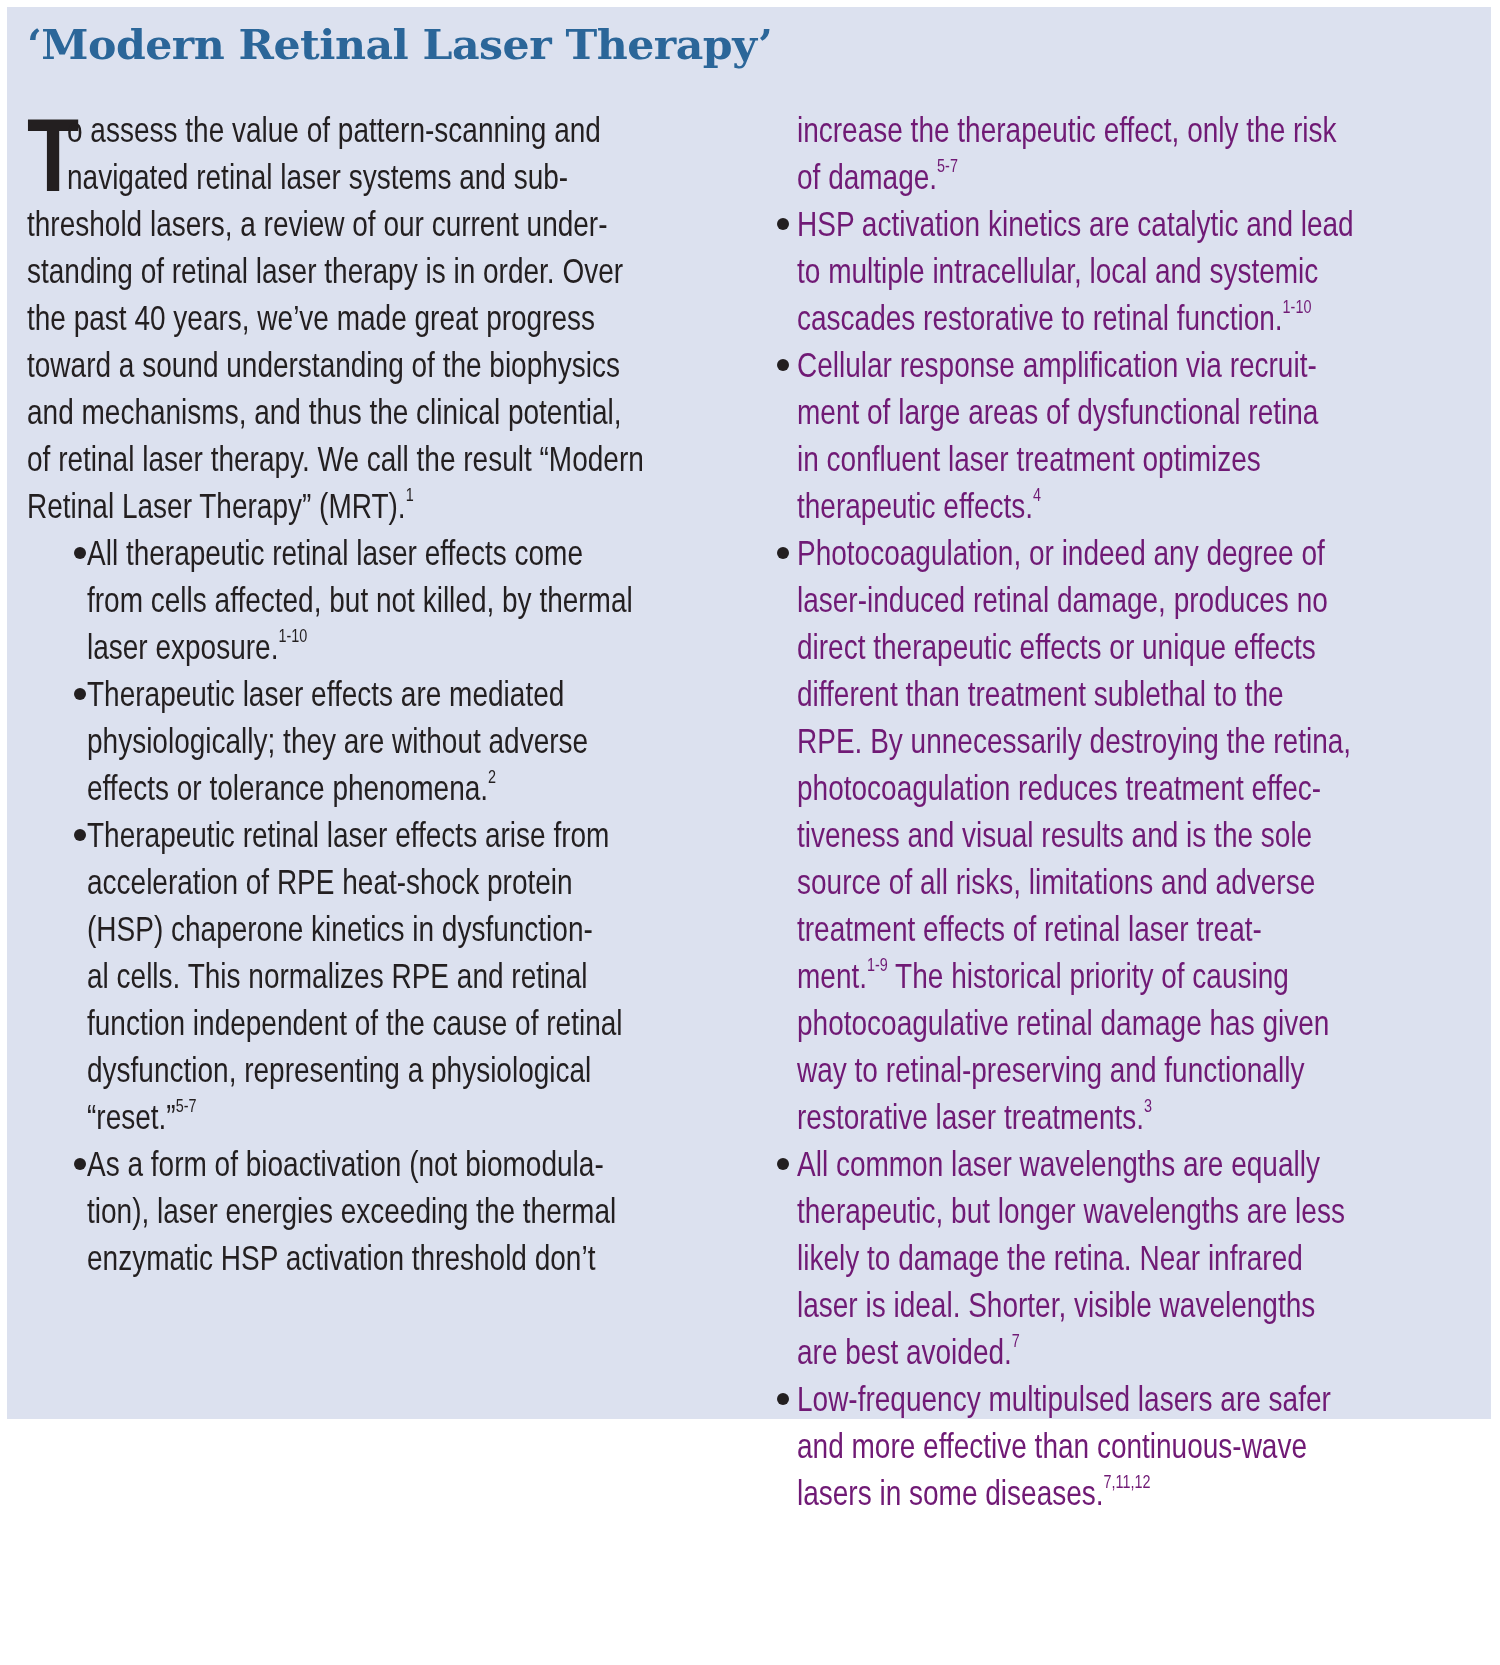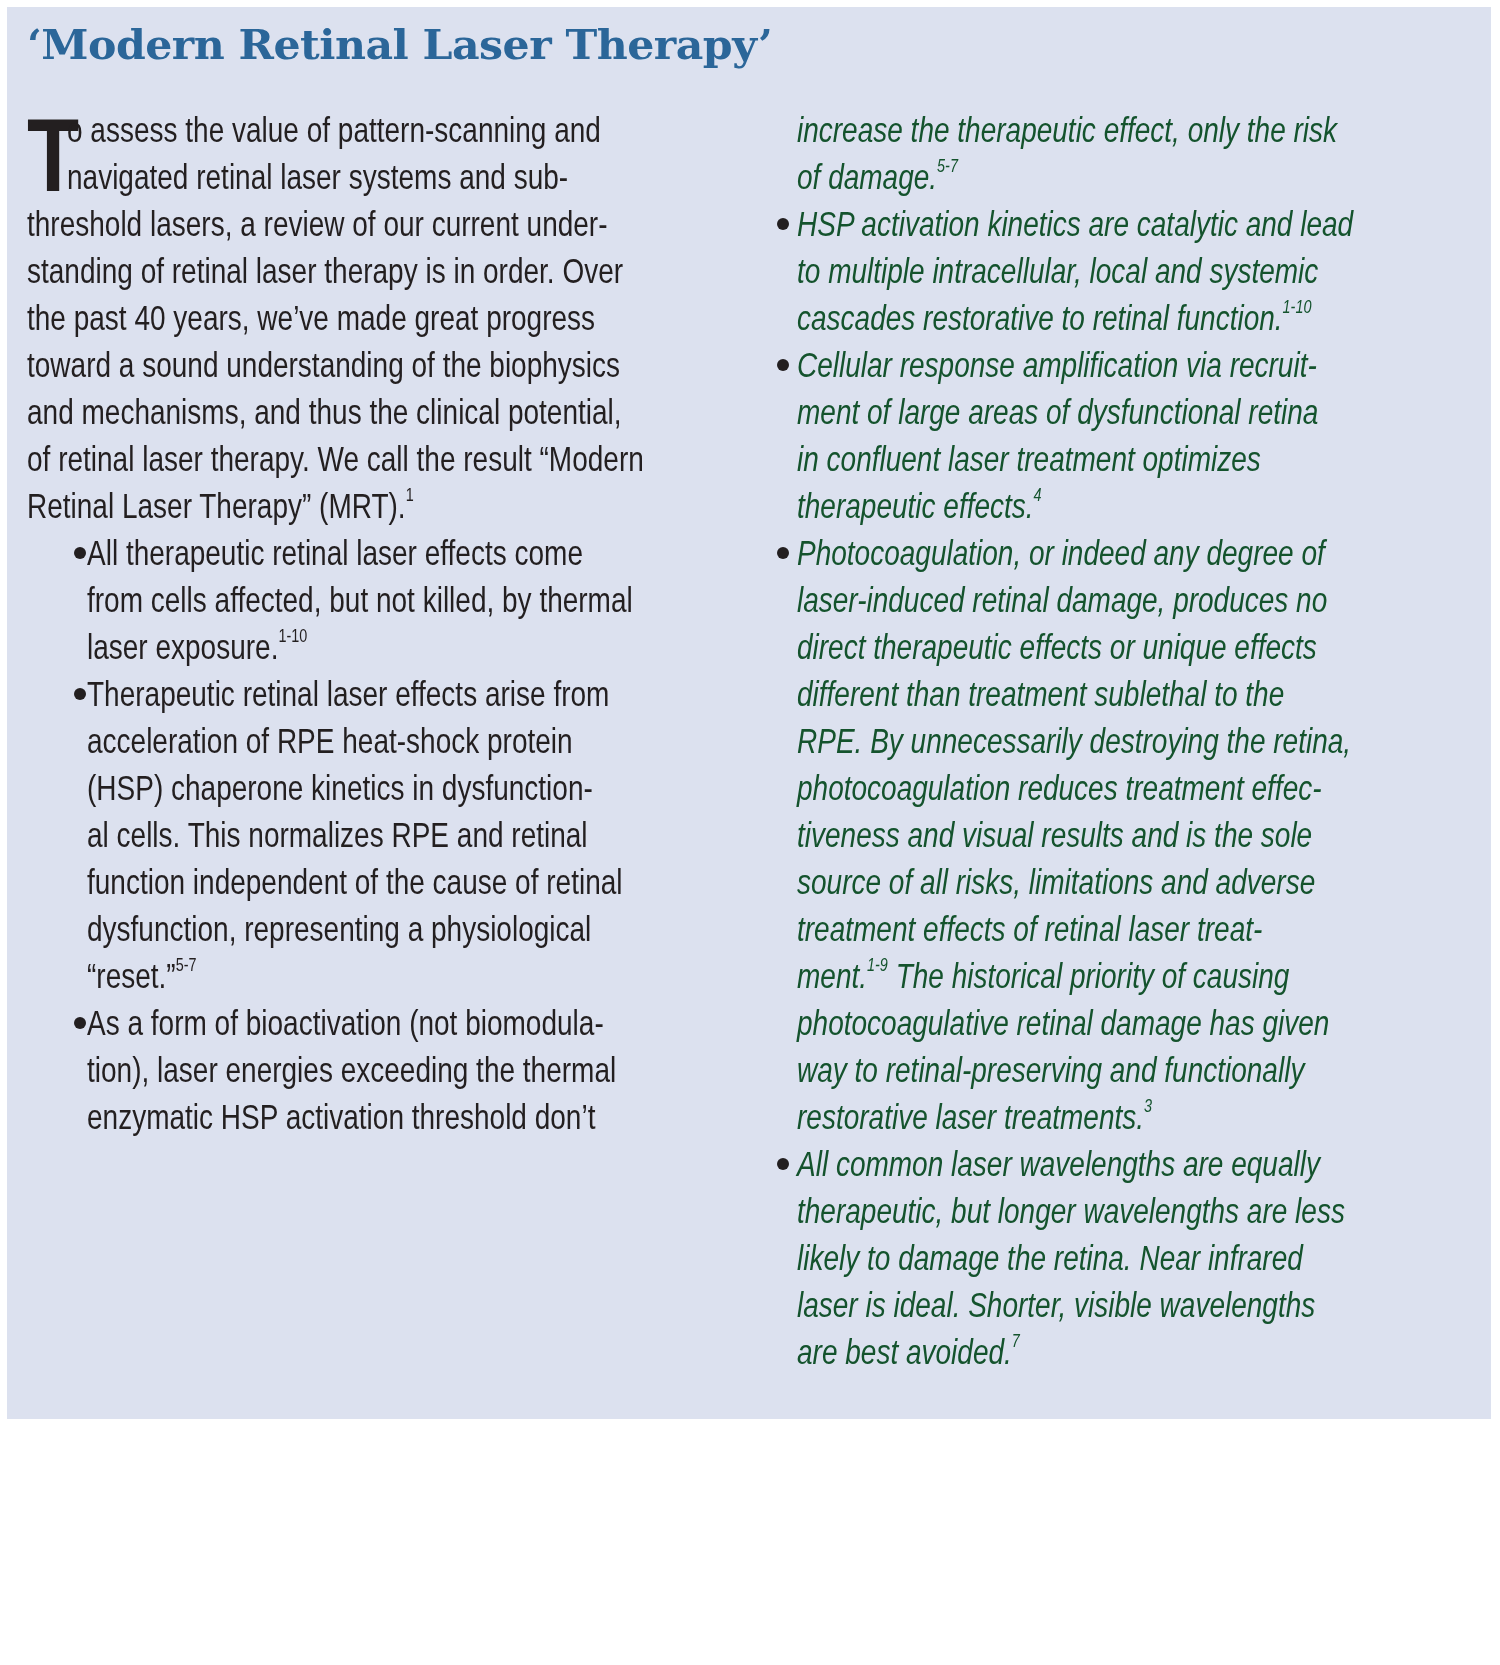--- a/index.html
+++ b/index.html
@@ -111,41 +111,47 @@
 
 
     <div class="bullet-wrap">
       <span class="bullet" style="background: rgb(35, 31, 32);"></span>
       <div class="line bullet-text">All therapeutic retinal laser effects come</div>
       <div class="line bullet-text">from cells affected, but not killed, by thermal</div>
       <div class="line bullet-text"><span>laser exposure.</span><sup>1-10</sup></div>
     </div>
 
 
+    <div class="bullet-wrap">
+      <span class="bullet" style="background: rgb(35, 31, 32);"></span>
+      <div class="line bullet-text">Therapeutic laser effects are mediated</div>
+      <div class="line bullet-text">physiologically; they are without adverse</div>
+      <div class="line bullet-text"><span>effects or tolerance phenomena.</span><sup>2</sup></div>
+    </div>
 
     <div class="bullet-wrap">
       <span class="bullet" style="background: rgb(35, 31, 32);"></span>
       <div class="line bullet-text">Therapeutic retinal laser effects arise from</div>
       <div class="line bullet-text">acceleration of RPE heat-shock protein</div>
       <div class="line bullet-text">(HSP) chaperone kinetics in dysfunction-</div>
       <div class="line bullet-text">al cells. This normalizes RPE and retinal</div>
       <div class="line bullet-text">function independent of the cause of retinal</div>
       <div class="line bullet-text">dysfunction, representing a physiological</div>
       <div class="line bullet-text"><span>“reset.”</span><sup>5-7</sup></div>
     </div>
 
     <div class="bullet-wrap">
       <span class="bullet" style="background: rgb(35, 31, 32);"></span>
       <div class="line bullet-text">As a form of bioactivation (not biomodula-</div>
       <div class="line bullet-text">tion), laser energies exceeding the thermal</div>
       <div class="line bullet-text">enzymatic HSP activation threshold don’t</div>
     </div>
   </div>
 
-  <div class="col col-right" style="color: #14532d; font-style: italic;">
+  <div class="col col-right" style="color: #701a75;">
     <div>
       <div class="line cont-text">increase the therapeutic effect, only the risk</div>
       <div class="line cont-text"><span>of damage.</span><sup>5-7</sup></div>
     </div>
 
     <div class="bullet-wrap">
       <span class="bullet" style="background: rgb(35, 31, 32);"></span>
       <div class="line bullet-text">HSP activation kinetics are catalytic and lead</div>
       <div class="line bullet-text">to multiple intracellular, local and systemic</div>
       <div class="line bullet-text"><span>cascades restorative to retinal function.</span><sup>1-10</sup></div>
@@ -178,14 +184,20 @@
 
     <div class="bullet-wrap">
       <span class="bullet" style="background: rgb(35, 31, 32);"></span>
       <div class="line bullet-text">All common laser wavelengths are equally</div>
       <div class="line bullet-text">therapeutic, but longer wavelengths are less</div>
       <div class="line bullet-text">likely to damage the retina. Near infrared</div>
       <div class="line bullet-text">laser is ideal. Shorter, visible wavelengths</div>
       <div class="line bullet-text"><span>are best avoided.</span><sup>7</sup></div>
     </div>
 
+    <div class="bullet-wrap">
+      <span class="bullet" style="background: rgb(35, 31, 32);"></span>
+      <div class="line bullet-text">Low-frequency multipulsed lasers are safer</div>
+      <div class="line bullet-text">and more effective than continuous-wave</div>
+      <div class="line bullet-text"><span>lasers in some diseases.</span><sup>7,11,12</sup></div>
+    </div>
   </div>
 </div>
 
 </body></html>

